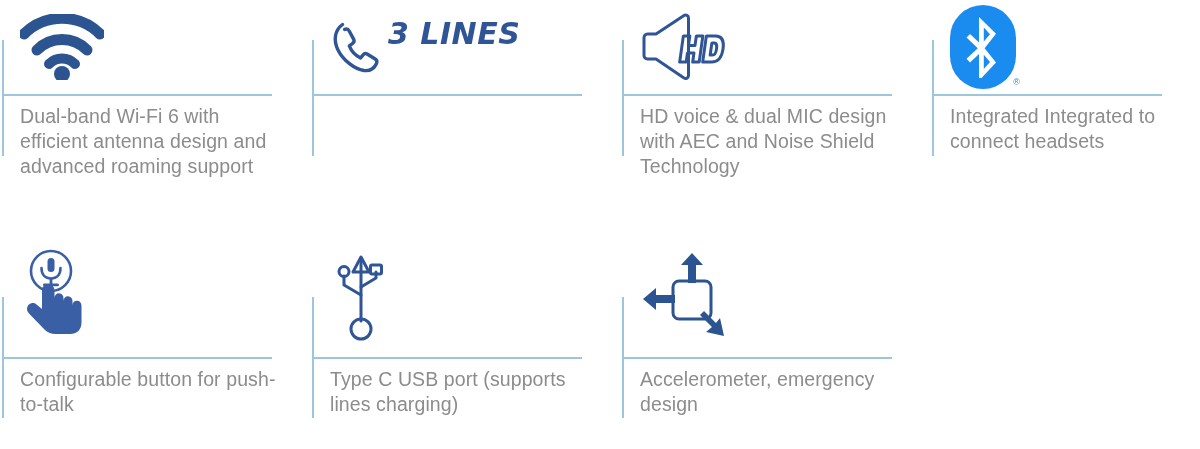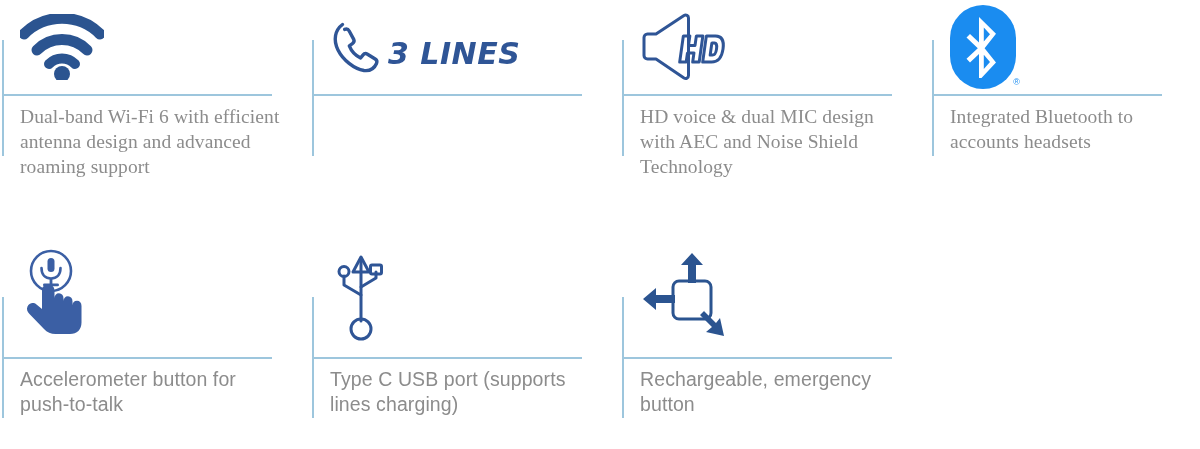--- a/index.html
+++ b/index.html
@@ -65,29 +65,29 @@
 
   .caption {
     position: absolute;
     left: 20px;
     right: 28px;
     color: #8c8c8c;
     font-size: 19.5px;
     line-height: 25px;
     letter-spacing: 0.1px;
   }
-  .row-top .caption { top: 104px; font-family: Liberation Serif, serif; }
+  .row-top .caption { top: 104px; }
   .row-bottom .caption { top: 135px; }
 
   
   .icon-svg { display: block; }
 
   .lines-badge {
     display: flex;
-    align-items: flex-end;
+    align-items: flex-start;
     gap: 4px;
   }
   .lines-text {
     font-family: "DejaVu Sans", sans-serif;
     font-weight: bold;
     font-style: italic;
     font-size: 30px;
     color: #2f5596;
     letter-spacing: 0.5px;
     line-height: 1;
@@ -159,40 +159,40 @@
     <div class="h-rule"></div>
     <div class="icon-area">
       <div class="bt-wrap">
         <svg class="icon-svg" width="66" height="84" viewBox="0 0 66 84">
           <rect x="0" y="0" width="66" height="84" rx="33" ry="33" fill="#1a8cf0"></rect>
           <path d="M29 12 L 29 37.5 L 20 29 L 16.5 32.6 L 27.8 43.2 L 16.5 53.8 L 20 57.4 L 29 48.9 L 29 73 L 31.5 73 L 46 57.6 L 34.6 43.2 L 46 28.8 Z M 33.8 22.5 L 40 29.3 L 33.8 36.6 Z M 33.8 49.8 L 40 57.1 L 33.8 63.9 Z" fill="#ffffff"></path>
         </svg>
         <span class="bt-reg">®</span>
       </div>
     </div>
-    <div class="caption">Integrated Bluetooth to accounts headsets</div>
+    <div class="caption">Integrated Integrated to connect headsets</div>
   </div>
 
 
   <div class="feature-cell row-bottom">
     <div class="v-rule"></div>
     <div class="h-rule"></div>
     <div class="icon-area">
       <svg class="icon-svg" width="74" height="96" viewBox="0 0 74 96">
         <circle cx="31" cy="22" r="20" fill="none" stroke="#3b5fa4" stroke-width="2.6"></circle>
         <g fill="#3b5fa4">
           <rect x="27.5" y="9" width="7" height="14" rx="3.5" ry="3.5"></rect>
           <path d="M21.5 19 C 21.5 26 25.5 29.5 31 29.5 C 36.5 29.5 40.5 26 40.5 19" fill="none" stroke="#3b5fa4" stroke-width="2.6" stroke-linecap="round"></path>
           <rect x="29.6" y="29" width="2.8" height="6"></rect>
           <rect x="23" y="34.5" width="16" height="2.8" rx="1.4" ry="1.4"></rect>
         </g>
         <path d="M26.5 36 C 23.5 36 22 38.5 22 41.5 L 22 60 L 16.5 55.5 C 13.5 53 9 54 7.5 57.5 C 6.3 60.3 7.3 62.8 9.5 65 L 24 80 C 27 83.2 31 85 35.5 85 L 50 85 C 57 85 61.5 80.5 61.5 73.5 L 61.5 57 C 61.5 53.8 59.8 51.8 57 51.8 C 54.2 51.8 52.5 53.8 52.5 56.5 L 52.5 52.5 C 52.5 49.3 50.8 47.2 48 47.2 C 45.2 47.2 43.5 49.3 43.5 52 L 43.5 49.5 C 43.5 46.3 41.8 44.2 39 44.2 C 36.2 44.2 34.5 46.3 34.5 49 L 34.5 41.5 C 34.5 38.5 32.8 36 29.8 36 Z" fill="#3b5fa4"></path>
       </svg>
     </div>
-    <div class="caption">Accelerometer button for push-to-talk</div>
+    <div class="caption">Configurable button for push-to-talk</div>
   </div>
 
   <div class="feature-cell row-bottom">
     <div class="v-rule"></div>
     <div class="h-rule"></div>
     <div class="icon-area">
       <svg class="icon-svg" width="62" height="92" viewBox="0 0 62 92">
         <g fill="none" stroke="#2f5596" stroke-width="3" stroke-linejoin="round" stroke-linecap="round">
           <path d="M31 9 L 31 70"></path>
           <path d="M23 21 L 31 6 L 39 21 Z"></path>
@@ -213,16 +213,16 @@
     <div class="icon-area">
       <svg class="icon-svg" width="92" height="92" viewBox="0 0 92 92">
         <rect x="33" y="30" width="38" height="38" rx="6" ry="6" fill="#ffffff" stroke="#2b5490" stroke-width="3"></rect>
         <g fill="#2b5490">
           <path d="M48 32 L 56 32 L 56 14 L 63 14 L 52 2 L 41 14 L 48 14 Z"></path>
           <path d="M35 44 L 35 52 L 16 52 L 16 59 L 3 48 L 16 37 L 16 44 Z"></path>
           <path d="M66 58 L 60 64 L 72 76 L 66 81 L 84 85 L 80 67 L 76 72 L 64 60 Z"></path>
         </g>
       </svg>
     </div>
-    <div class="caption">Rechargeable, emergency button</div>
+    <div class="caption">Accelerometer, emergency design</div>
   </div>
 
 </div>
 
 </body></html>

